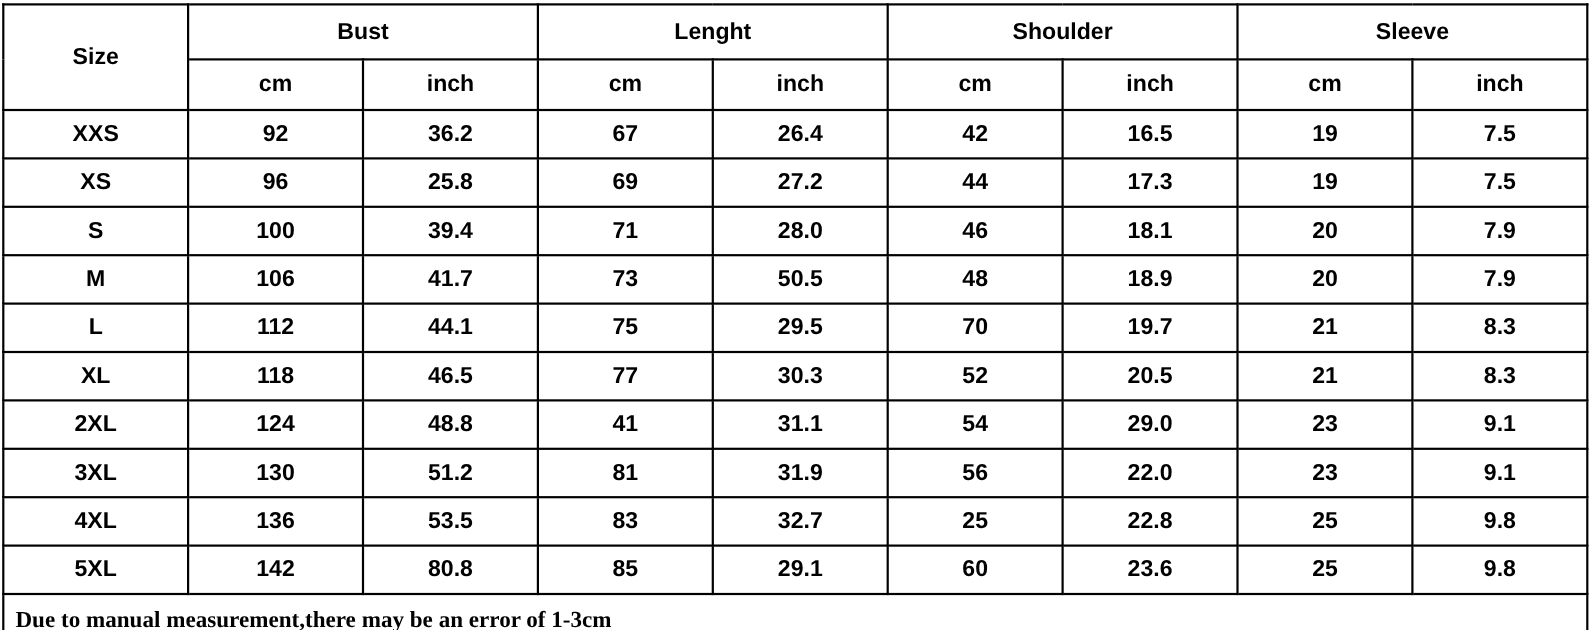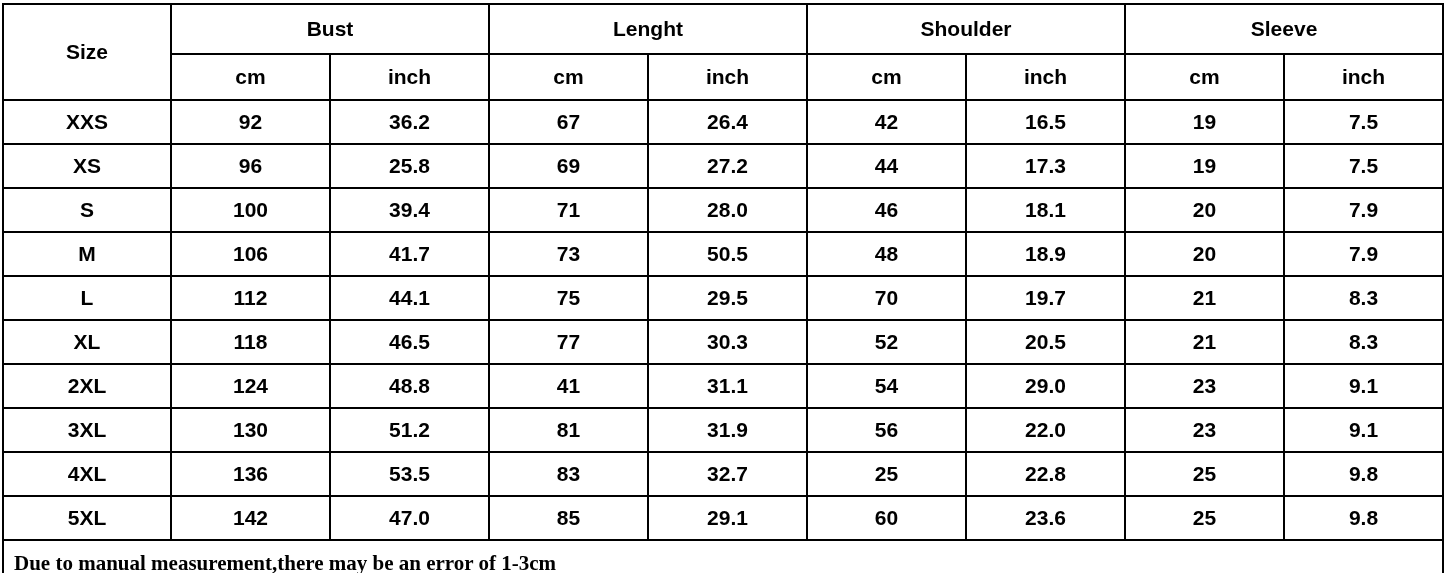--- a/index.html
+++ b/index.html
@@ -197,21 +197,21 @@
         <td class="body-cell">83</td>
         <td class="body-cell">32.7</td>
         <td class="body-cell">25</td>
         <td class="body-cell">22.8</td>
         <td class="body-cell">25</td>
         <td class="body-cell">9.8</td>
       </tr>
       <tr>
         <td class="body-cell">5XL</td>
         <td class="body-cell">142</td>
-        <td class="body-cell">47.0</td>
+        <td class="body-cell">80.8</td>
         <td class="body-cell">85</td>
         <td class="body-cell">29.1</td>
         <td class="body-cell">60</td>
         <td class="body-cell">23.6</td>
         <td class="body-cell">25</td>
         <td class="body-cell">9.8</td>
       </tr>
       <tr class="note-row">
         <td colspan="9">Due to manual measurement,there may be an error of 1-3cm</td>
       </tr>

